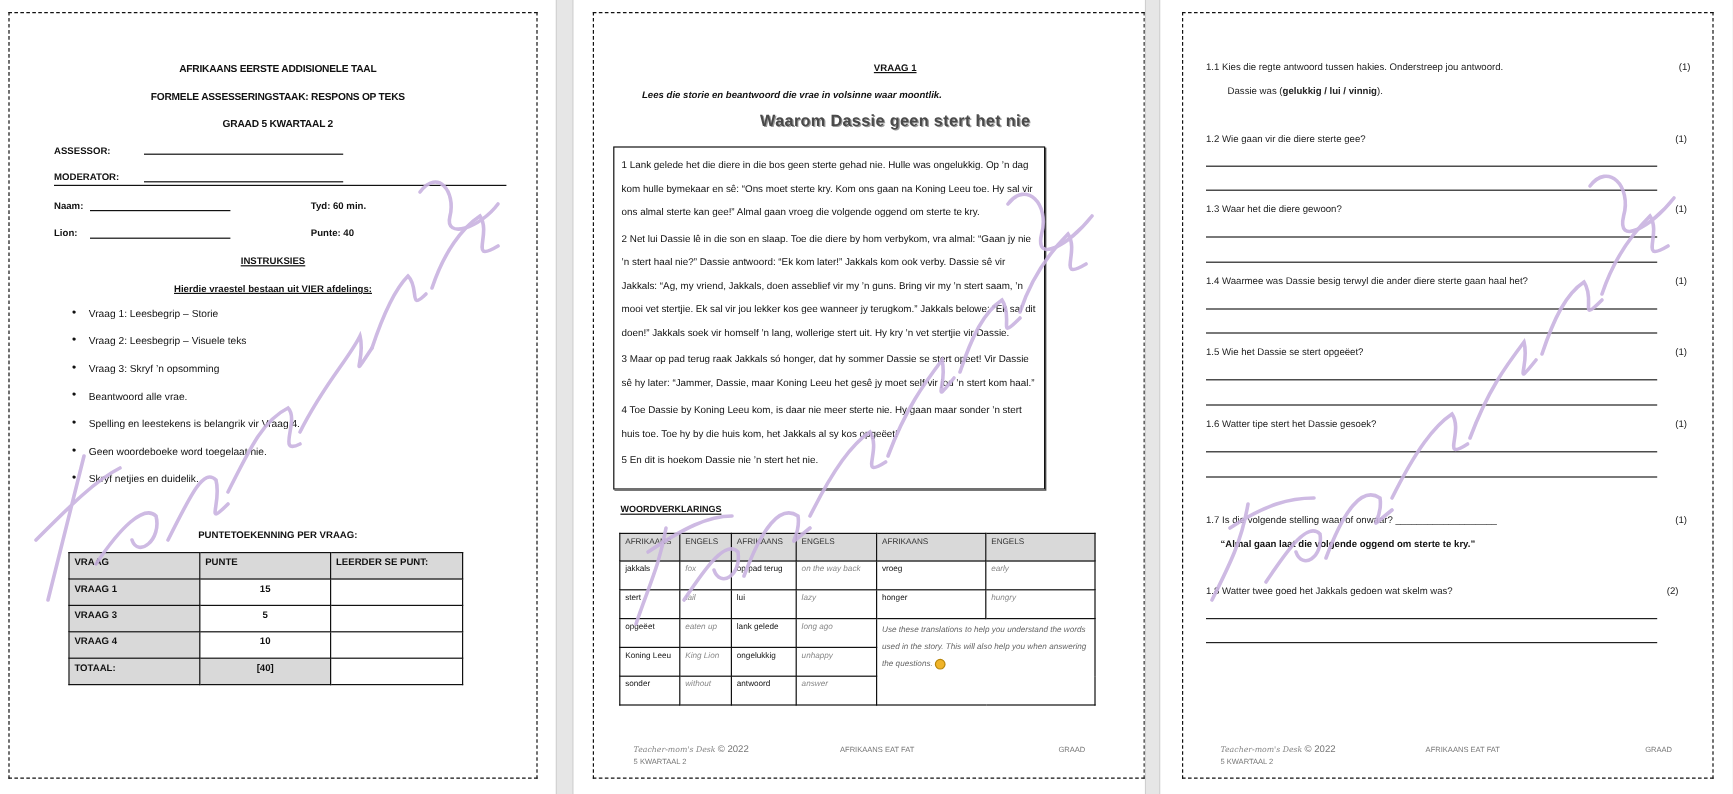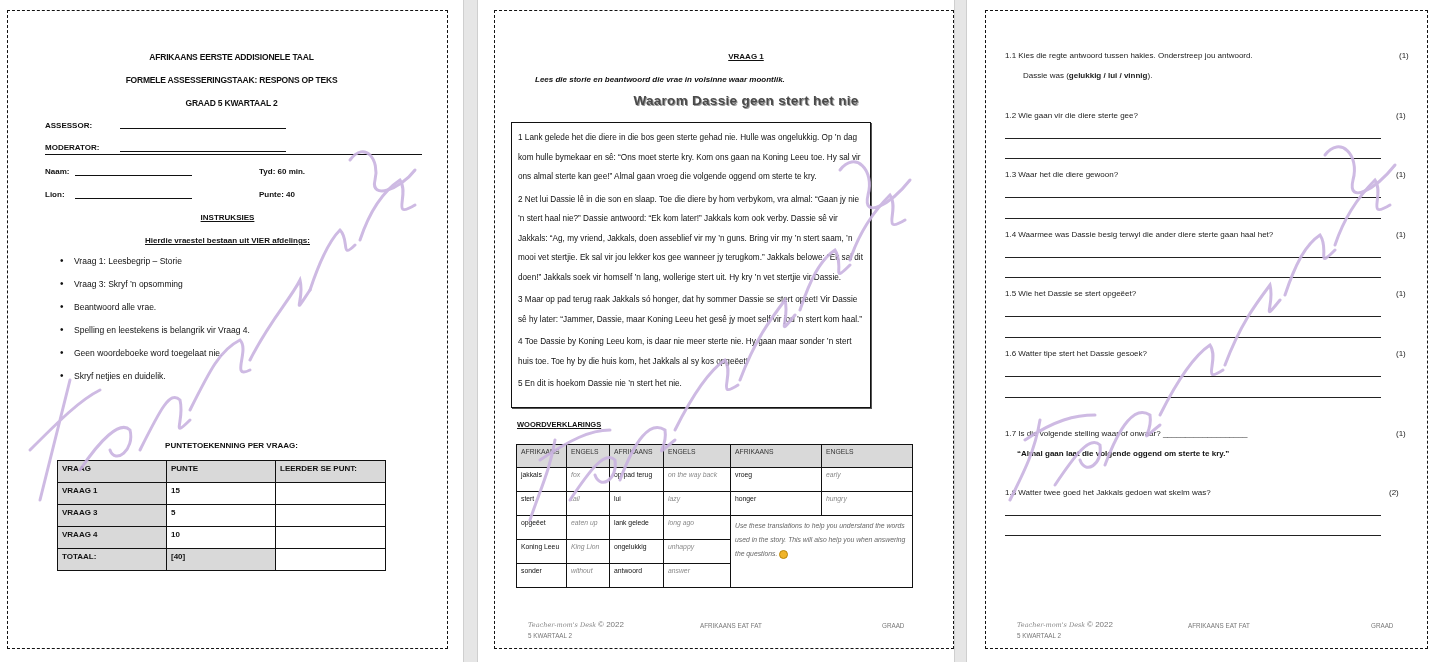--- a/index.html
+++ b/index.html
@@ -26,21 +26,21 @@
 
   
   .p1-title { position: absolute; left: 0; width: 463px; font-size: 8.5px; font-weight: bold; text-align: center; letter-spacing: -0.2px; }
   .bullets { position: absolute; left: 60px; top: 256px; font-size: 8.5px; }
   .bullets li { list-style: none; height: 23px; position: relative; padding-left: 14px; }
   .bullets li::before { content: "•"; position: absolute; left: 0; top: -1px; font-size: 10px; }
 
   table.marks { position: absolute; left: 57px; top: 460px; border-collapse: collapse; font-size: 8px; font-weight: bold; }
   table.marks td { border: 1px solid #111; height: 22px; vertical-align: top; padding: 3px 4px; }
   table.marks td.g { background: #d9d9d9; }
-  table.marks td.num { }
+  table.marks td.num { text-align: center; }
 
   
   .storybox { position: absolute; left: 511px; top: 122px; width: 360px; height: 286px; border: 1.5px solid #111; box-shadow: 1px 1px 0 #555; padding: 5px 6px; font-size: 8.2px; line-height: 19.5px; }
   .storybox p { margin-bottom: 3px; }
   .story-title { position: absolute; left: 478px; width: 476px; top: 93px; text-align: center; font-size: 13.5px; font-weight: bold; color: #4a4a4a; letter-spacing: 0.3px; text-shadow: 1px 1px 0 #999; }
 
   table.words { position: absolute; left: 516px; top: 444px; border-collapse: collapse; font-size: 6.8px; }
   table.words td { border: 1px solid #111; height: 24px; padding: 3px 4px; vertical-align: top; }
   table.words tr.hdr td { background: #d9d9d9; color: #333; height: 23px; }
   table.words td.en { font-style: italic; color: #888; }
@@ -84,20 +84,21 @@
 
 <div class="abs b s8" style="left:45px;top:190px;">Lion:</div>
 <div class="line" style="left:75px;top:198px;width:117px;"></div>
 <div class="abs b s8" style="left:259px;top:190px;">Punte: 40</div>
 
 <div class="abs b u s8 c" style="left:0;width:455px;top:213px;">INSTRUKSIES</div>
 <div class="abs b u s8 c" style="left:0;width:455px;top:236px;">Hierdie vraestel bestaan uit VIER afdelings:</div>
 
 <ul class="bullets">
   <li>Vraag 1: Leesbegrip – Storie</li>
+  <li>Vraag 2: Leesbegrip – Visuele teks</li>
   <li>Vraag 3: Skryf ’n opsomming</li>
   <li>Beantwoord alle vrae.</li>
   <li>Spelling en leestekens is belangrik vir Vraag 4.</li>
   <li>Geen woordeboeke word toegelaat nie.</li>
   <li>Skryf netjies en duidelik.</li>
 </ul>
 
 <div class="abs b s8 c" style="left:0;width:463px;top:441px;">PUNTETOEKENNING PER VRAAG:</div>
 
 <table class="marks">

